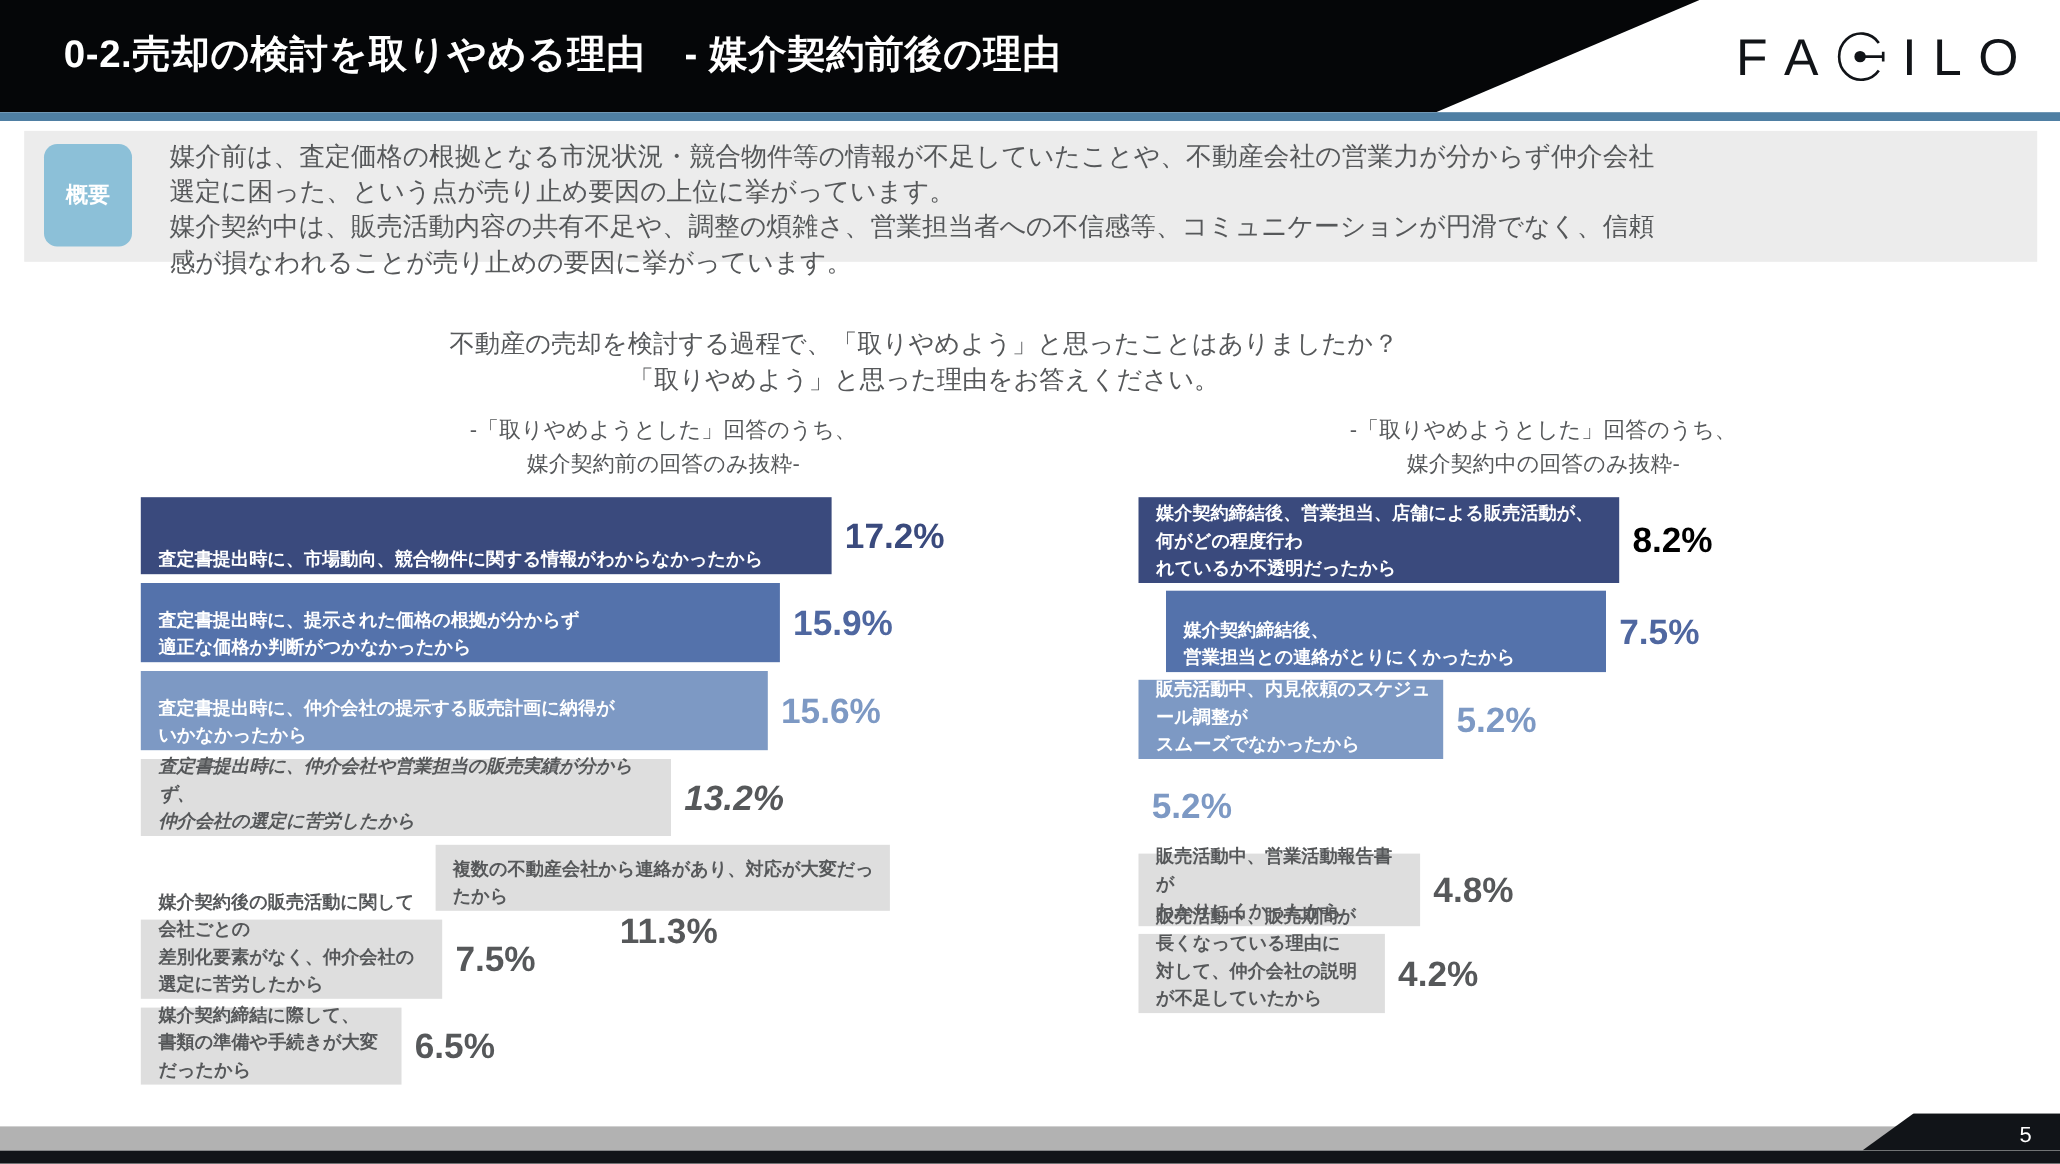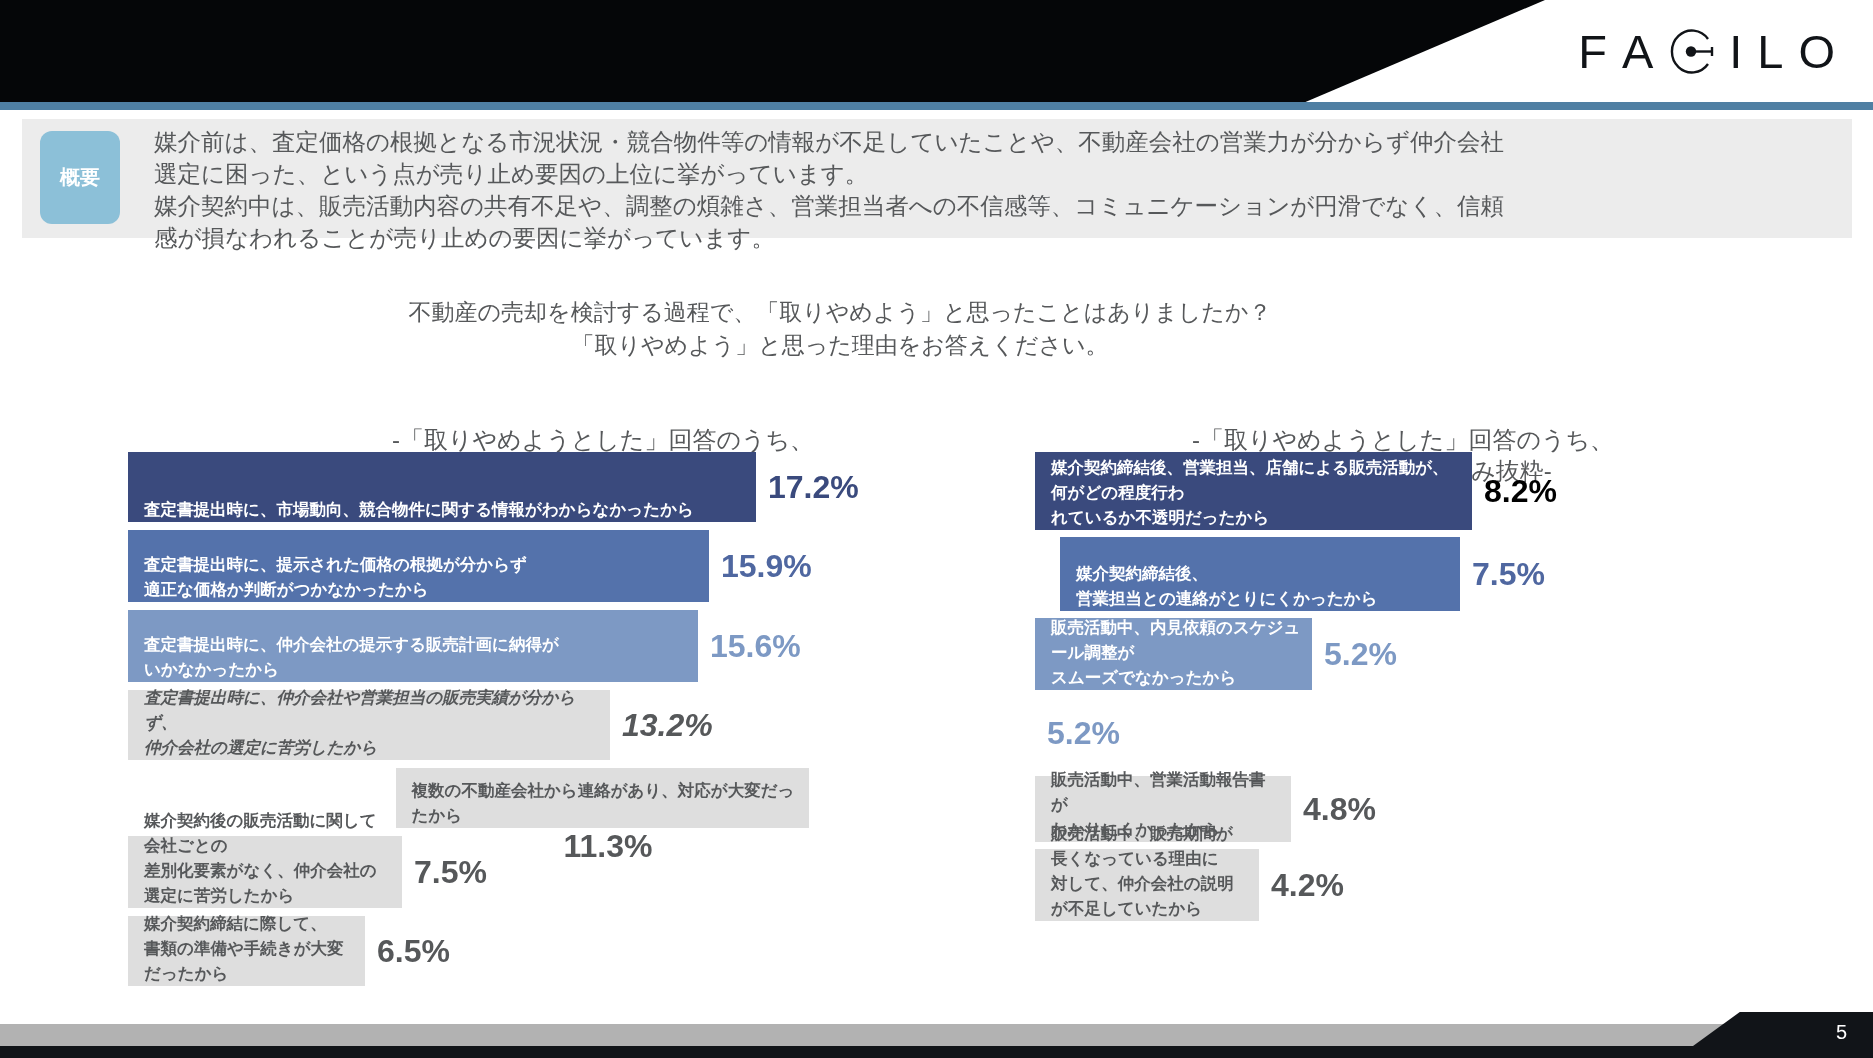--- a/index.html
+++ b/index.html
@@ -62,21 +62,21 @@
   
   .question {
     position: absolute; left: 0; top: 296px; width: 1680px;
     text-align: center; font-size: 23px; line-height: 33px; color: #56585a;
   }
   .question p { margin: 0; }
 
   
   .chart-title {
     position: absolute; text-align: center;
-    font-size: 24px; line-height: 31px; color: #56585a; margin-top: 48px;
+    font-size: 20px; line-height: 31px; color: #56585a;
   }
   .chart-title p { margin: 0; }
   .chart-title.left  { left: 208px; top: 376px; width: 790px; }
   .chart-title.right { left: 1008px; top: 376px; width: 790px; }
 
   
   .chart { position: absolute; }
   .chart.left  { left: 128px; top: 452px; width: 900px; height: 560px; }
   .chart.right { left: 1035px; top: 452px; width: 820px; height: 560px; }
 
@@ -115,20 +115,21 @@
     color: #ffffff; font-size: 20px; line-height: 1;
   }
 </style>
 </head>
 <body>
 
 <div class="slide">
 
   <div class="header">
     <div class="header-black"></div>
+    <div class="header-title">0-2.売却の検討を取りやめる理由　- 媒介契約前後の理由</div>
     <div class="logo">
       <span class="logo-letter">F</span>
       <span class="logo-letter">A</span>
       <span class="logo-c">
         <svg width="46" height="47" viewBox="0 0 46 47">
           <path d="M40 11 A20 21 0 1 0 40 36" fill="none" stroke="#111418" stroke-width="2.4"></path>
           <circle cx="23" cy="23.5" r="5.2" fill="#111418"></circle>
           <line x1="23" y1="23.5" x2="44" y2="23.5" stroke="#111418" stroke-width="2.4"></line>
           <line x1="44" y1="19" x2="44" y2="28" stroke="#111418" stroke-width="2.4"></line>
         </svg>

